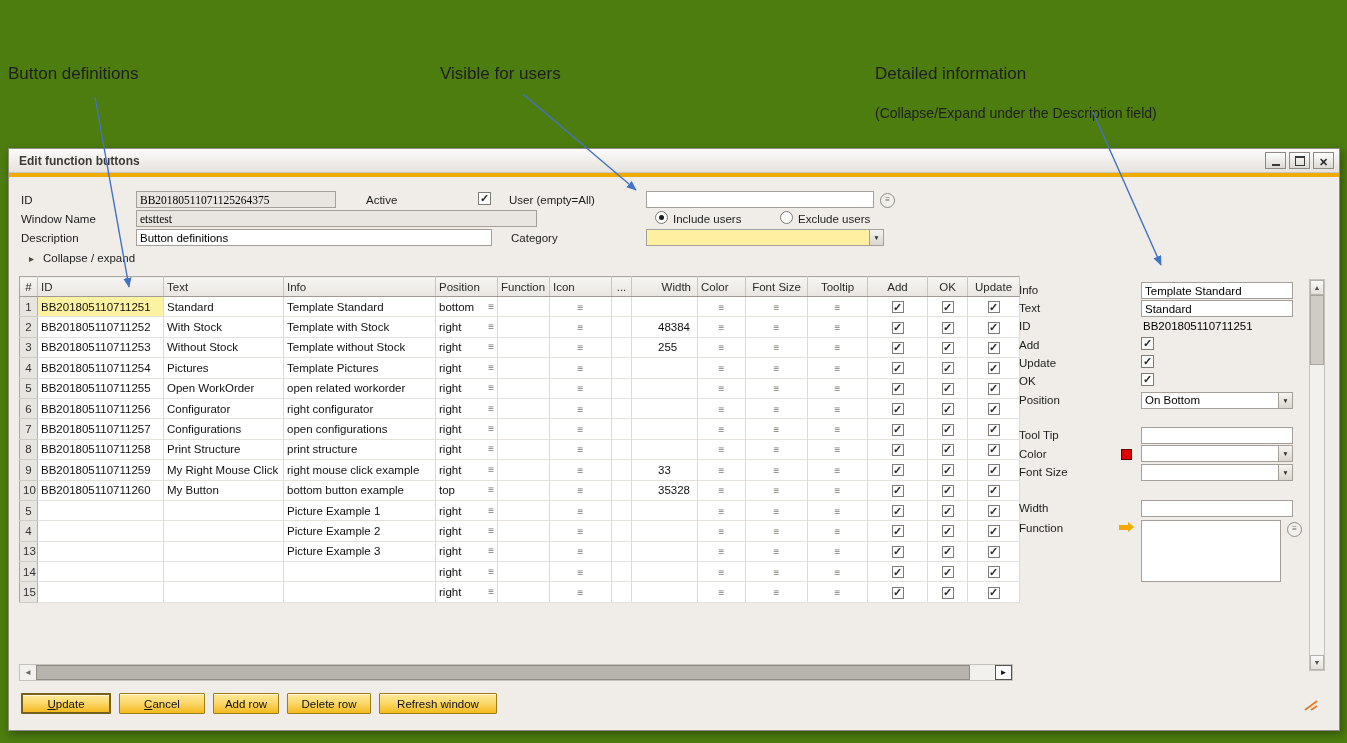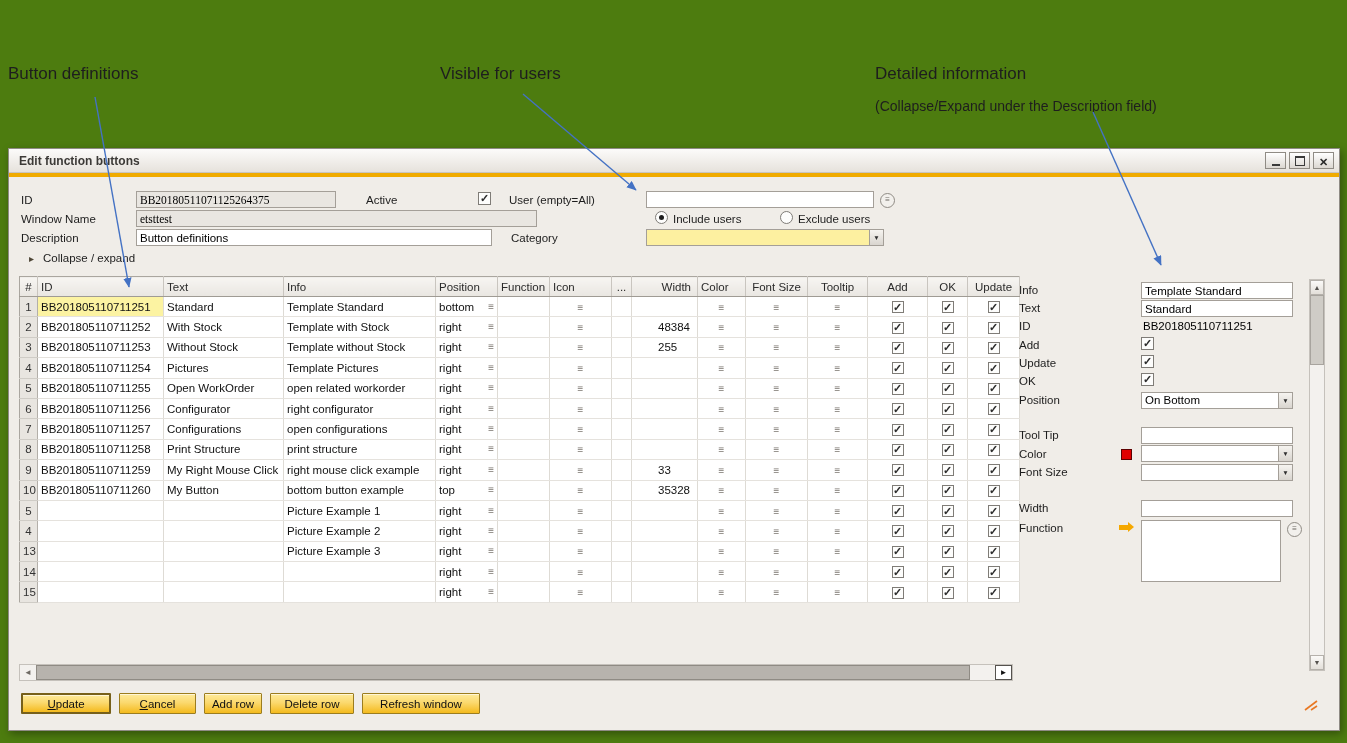--- a/index.html
+++ b/index.html
@@ -1,21 +1,21 @@
 <!DOCTYPE html>
 <html><head>
 <meta charset="utf-8">
 <style>
   html,body { margin:0; padding:0; }
   .page { position:relative; width:1347px; height:743px; background:#4d7c0f;
           font-family:"Liberation Sans", sans-serif; overflow:hidden; }
 
   
   .annot { position:absolute; font-size:17px; color:#1e1e1e; white-space:nowrap; }
-  .annot-sub { font-size:14px; margin-top:14px; color:#1e1e1e; }
+  .annot-sub { font-size:14px; margin-top:21px; color:#1e1e1e; }
   .arrows { position:absolute; left:0; top:0; pointer-events:none; z-index:20; }
 
   
   .window { position:absolute; left:8px; top:148px; width:1330px; height:581px;
             background:#f0ede8; border:1px solid #8f8b84; box-shadow:2px 3px 8px rgba(0,0,0,.35); z-index:1; }
   .titlebar { position:absolute; left:0; top:0; right:0; height:24px;
               background:linear-gradient(#fcfbfa,#e6e2dc); border-bottom:1px solid #c9c5bf;
               display:flex; align-items:center; padding:0 5px 0 10px; box-sizing:border-box; }
   .title { font-size:12px; font-weight:bold; color:#3c3a37; flex:1; }
   .win-controls { display:flex; gap:3px; }
@@ -577,22 +577,22 @@
       <span class="hs-right">►</span>
     </div>
     <div class="vscroll">
       <span class="vs-up">▲</span>
       <span class="vs-thumb"></span>
       <span class="vs-down">▼</span>
     </div>
 
     <div class="footer">
       <button class="gbtn default mn" style="width:90px"><span>Update</span></button>
-      <button class="gbtn mn" style="width:77px"><span>Cancel</span></button>
-      <button class="gbtn" style="width:58px"><span>Add row</span></button>
+      <button class="gbtn mn" style="width:86px"><span>Cancel</span></button>
+      <button class="gbtn" style="width:66px"><span>Add row</span></button>
       <button class="gbtn" style="width:84px"><span>Delete row</span></button>
       <button class="gbtn" style="width:118px"><span>Refresh window</span></button>
     </div>
 
     <svg class="resize" width="18" height="15">
       <path d="M2,13 L14,4" stroke="#e87722" stroke-width="1.6" fill="none"></path>
       <path d="M8,13 L14,9" stroke="#e87722" stroke-width="1.6" fill="none"></path>
     </svg>
 
   </div>

